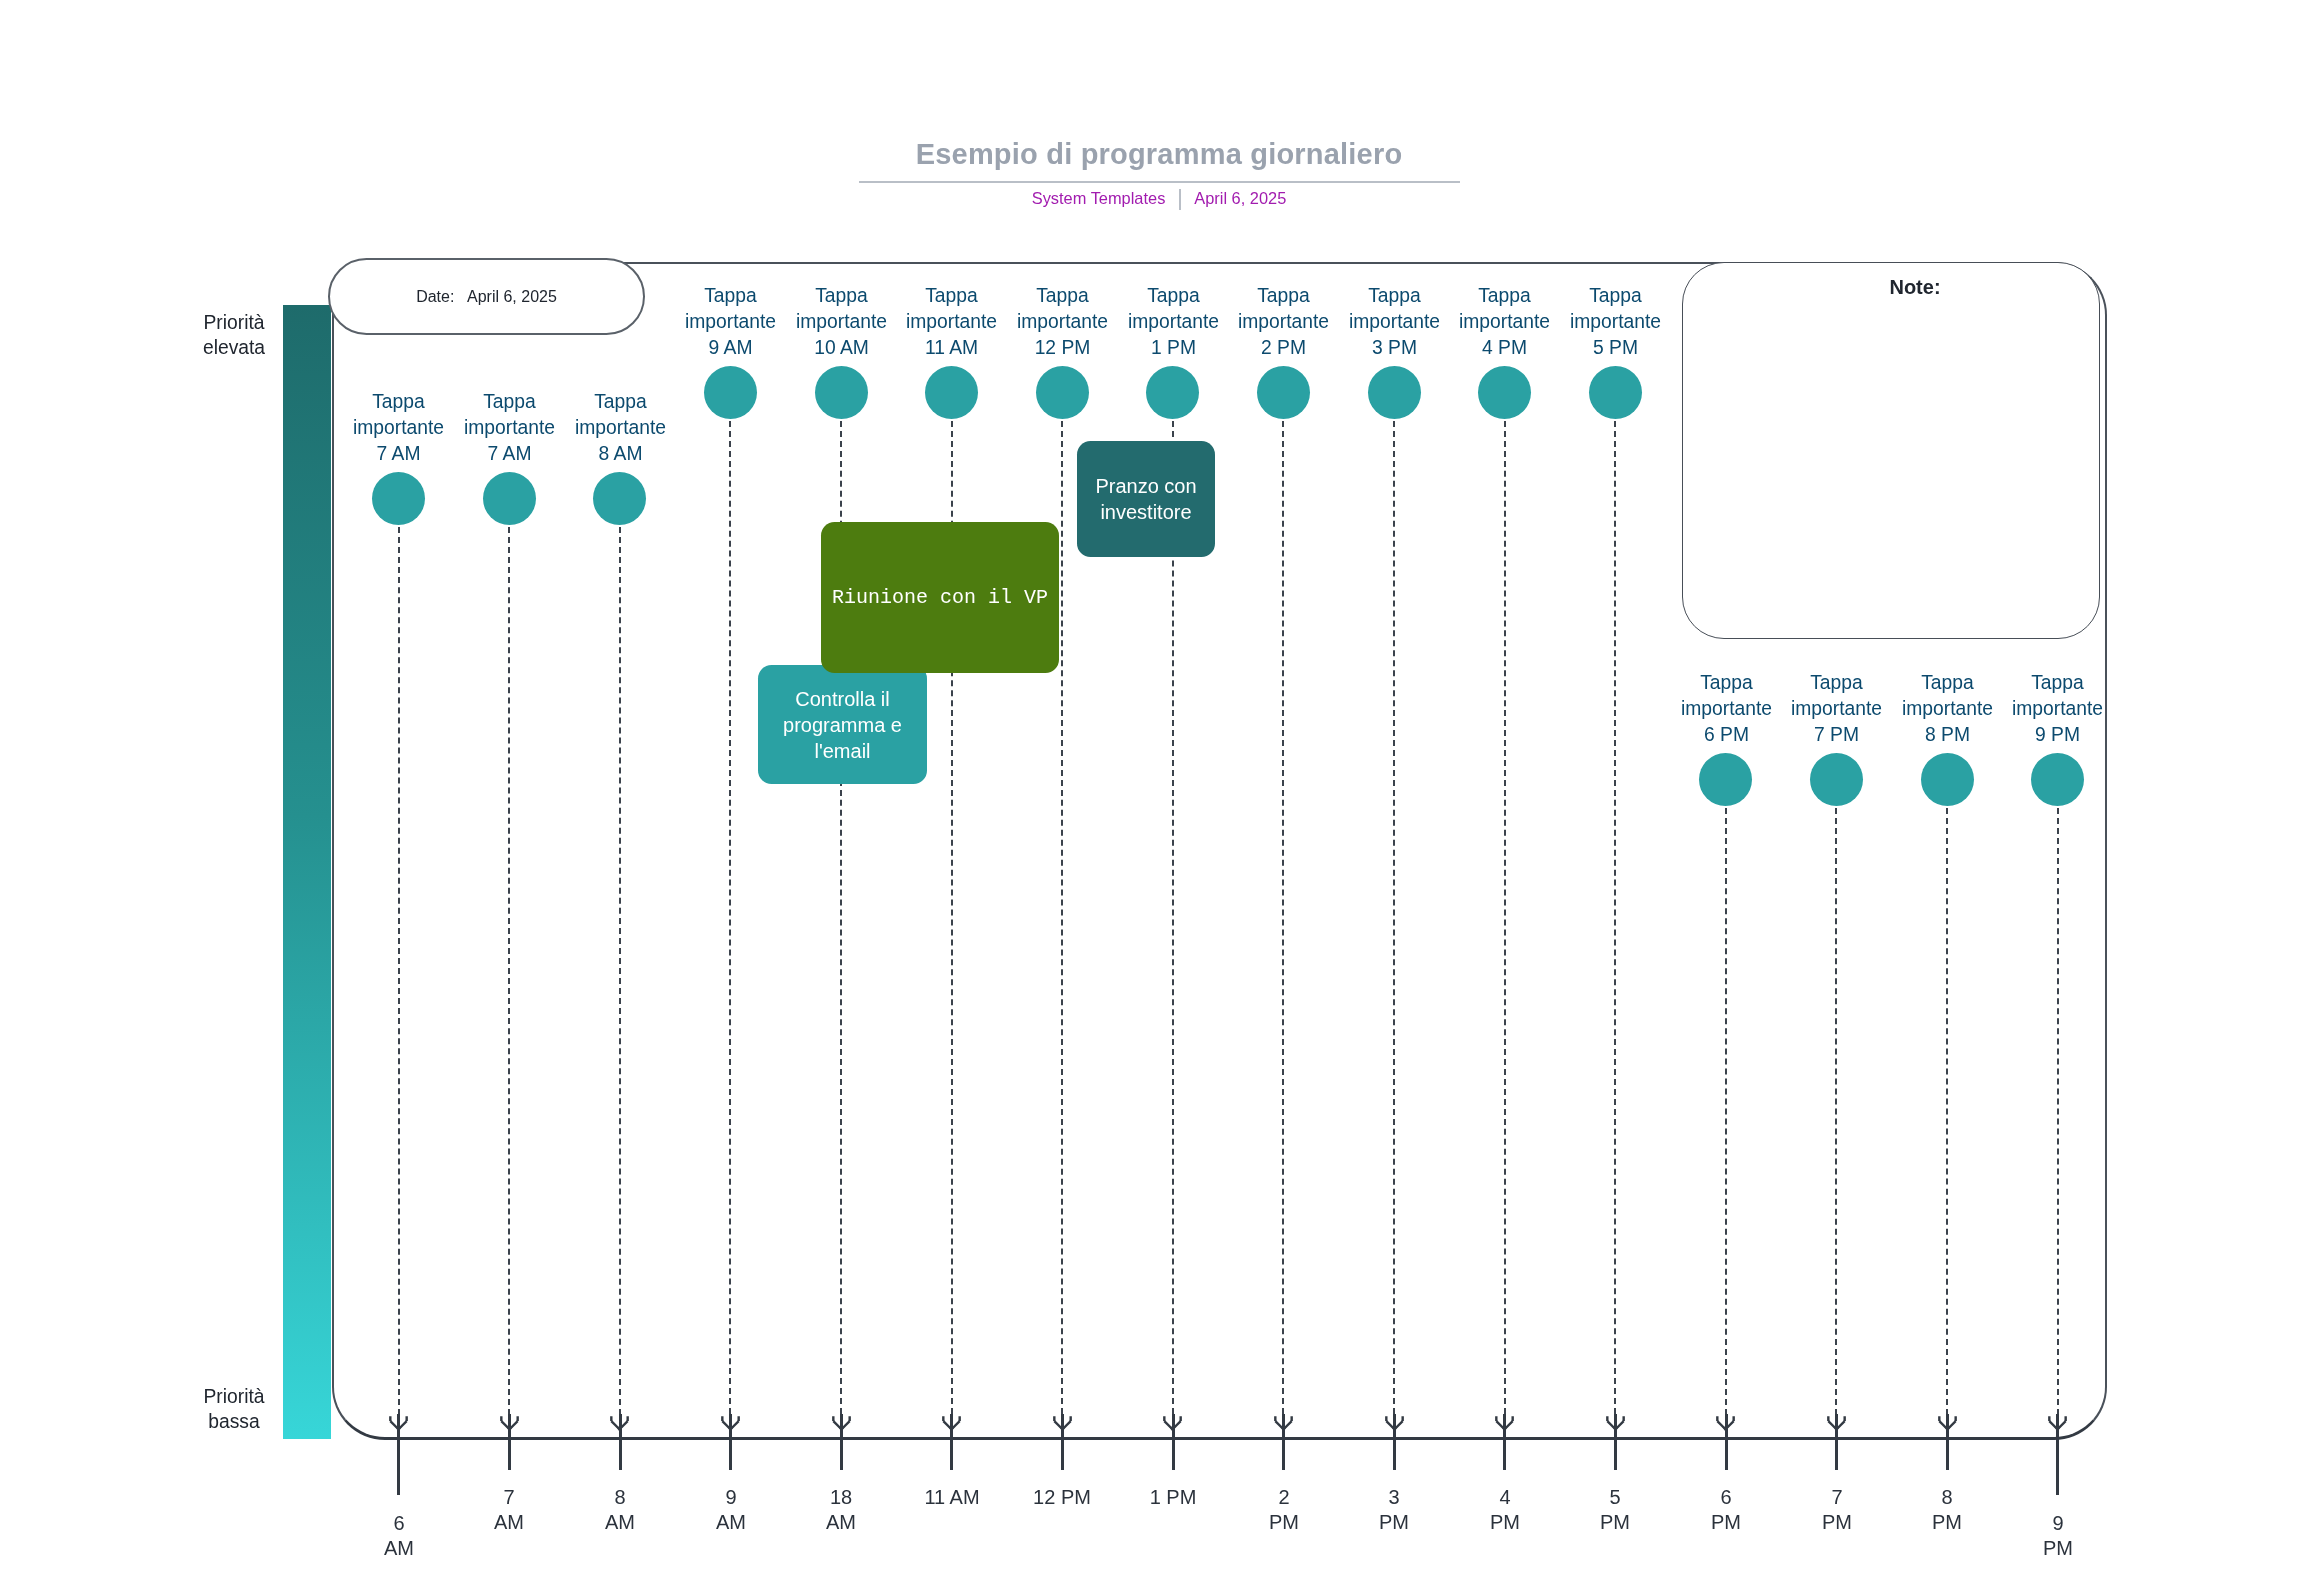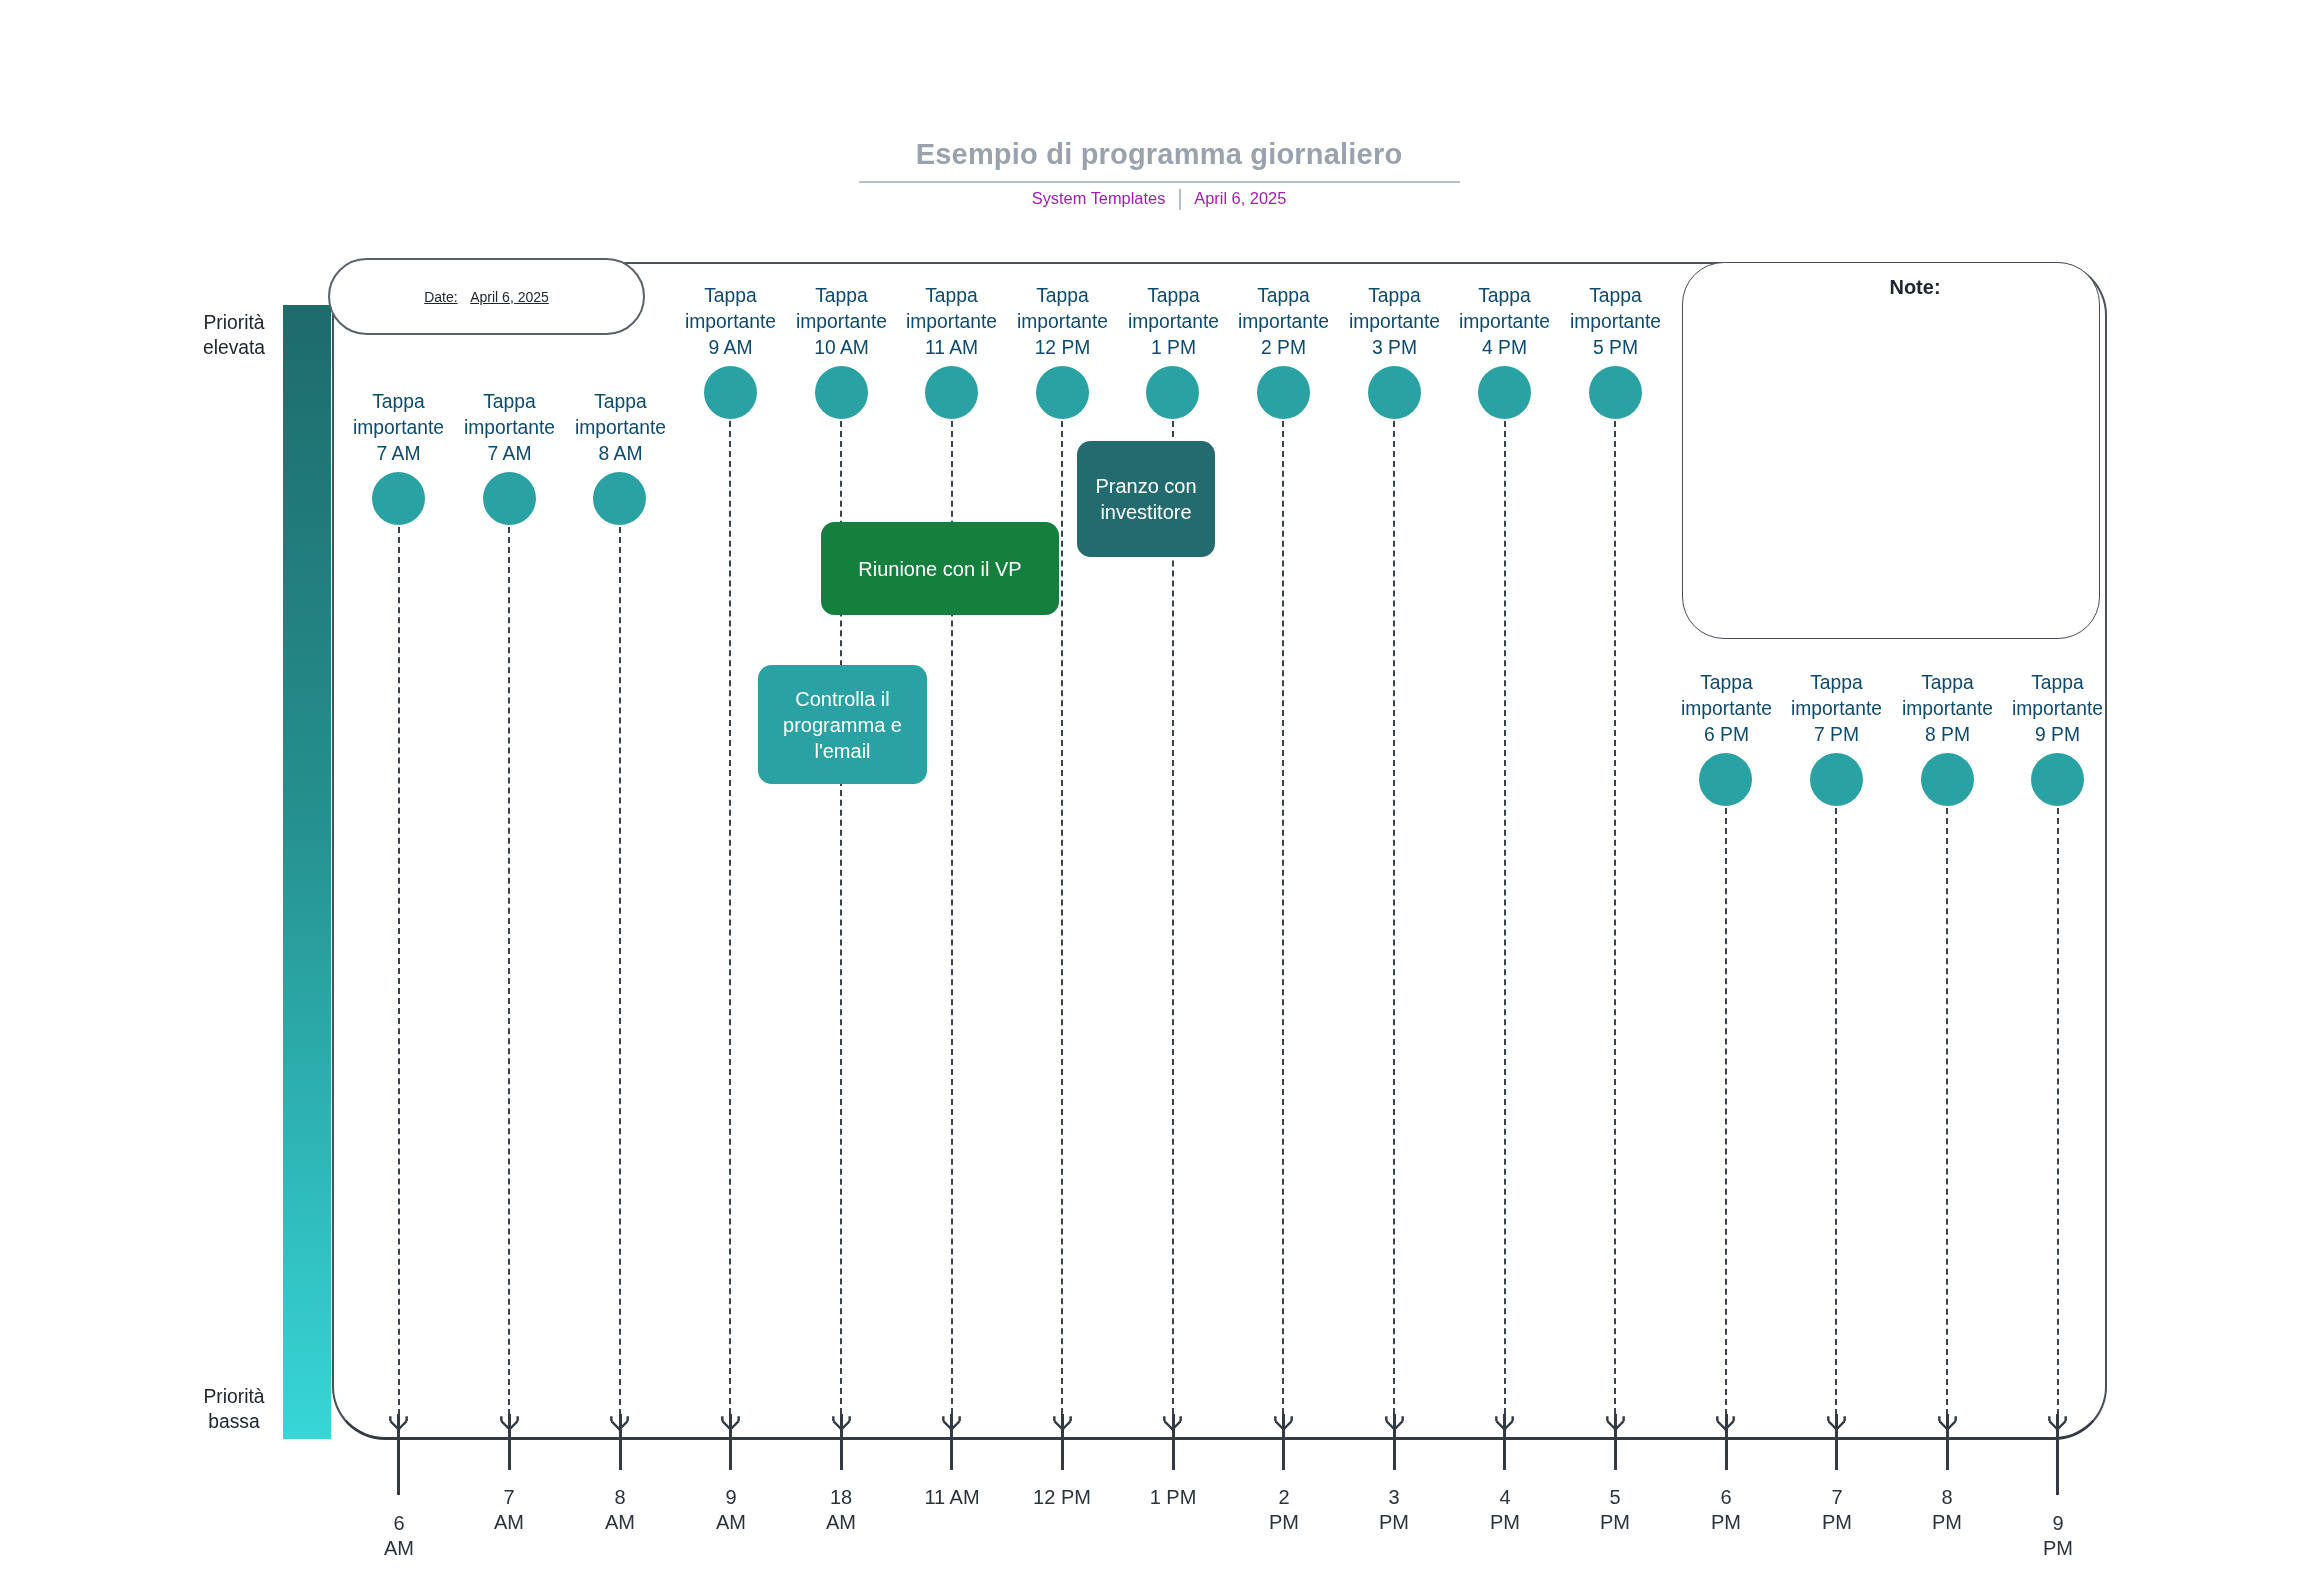--- a/index.html
+++ b/index.html
@@ -30,21 +30,21 @@
   .board{
     position:absolute;left:332px;top:234px;width:1775px;height:1178px;
     border:2.4px solid #4a515a;border-bottom:3.9px solid #333a43;border-radius:53px;
     background:transparent;box-sizing:border-box;
   }
   
   .date-box{
     position:absolute;left:328px;top:230px;width:317px;height:77px;background:#ffffff;
     border:2.4px solid #5a6169;border-radius:41px;box-sizing:border-box;
     display:flex;align-items:center;justify-content:center;gap:12.6px;
-    font-size:14px;color:#20262f;z-index:6;text-decoration:underline;
+    font-size:16px;color:#20262f;z-index:6;
   }
   
   .note-box{
     position:absolute;left:1682px;top:234px;width:418px;height:377px;background:#ffffff;
     border:1.9px solid #474e57;border-radius:42px;box-sizing:border-box;
     text-align:center;padding-top:12.6px;z-index:6;padding-left:48px;
   }
   .note-box .note-title{font-size:20px;font-weight:bold;color:#20262f;}
   
   .vdash{position:absolute;width:0;border-left:2.4px dashed #3b424c;z-index:2;}
@@ -287,21 +287,21 @@
           <path d="M9.6 16.5 L16.4 16.5 L13 21.5 Z" fill="#333a43"></path>
         </svg></div>
       <div class="tick" style="left: 2056px; top: 1386px; height: 81px;"></div>
       <div class="axis-label" style="left: 2000px; top: 1483px;">9
 PM</div>
     </div>
 
   <div class="event" style="left: 758px; top: 637px; width: 169px; height: 119px; background: rgb(42, 161, 163);">Controlla il
 programma e
 l'email</div>
-  <div class="event" style="left: 821px; top: 494px; width: 238px; height: 93px; background: #15803d;">Riunione con il VP</div>
+  <div class="event" style="left: 821px; top: 494px; width: 238px; height: 151px; background: #4d7c0f; font-family: Liberation Mono, monospace;">Riunione con il VP</div>
   <div class="event" style="left: 1077px; top: 413px; width: 138px; height: 116px; background: rgb(35, 107, 110);">Pranzo con
 investitore</div>
 
   <div class="date-box">
     <span>Date:</span>
     <span>April 6, 2025</span>
   </div>
 
   <div class="note-box">
     <div class="note-title">Note:</div>

